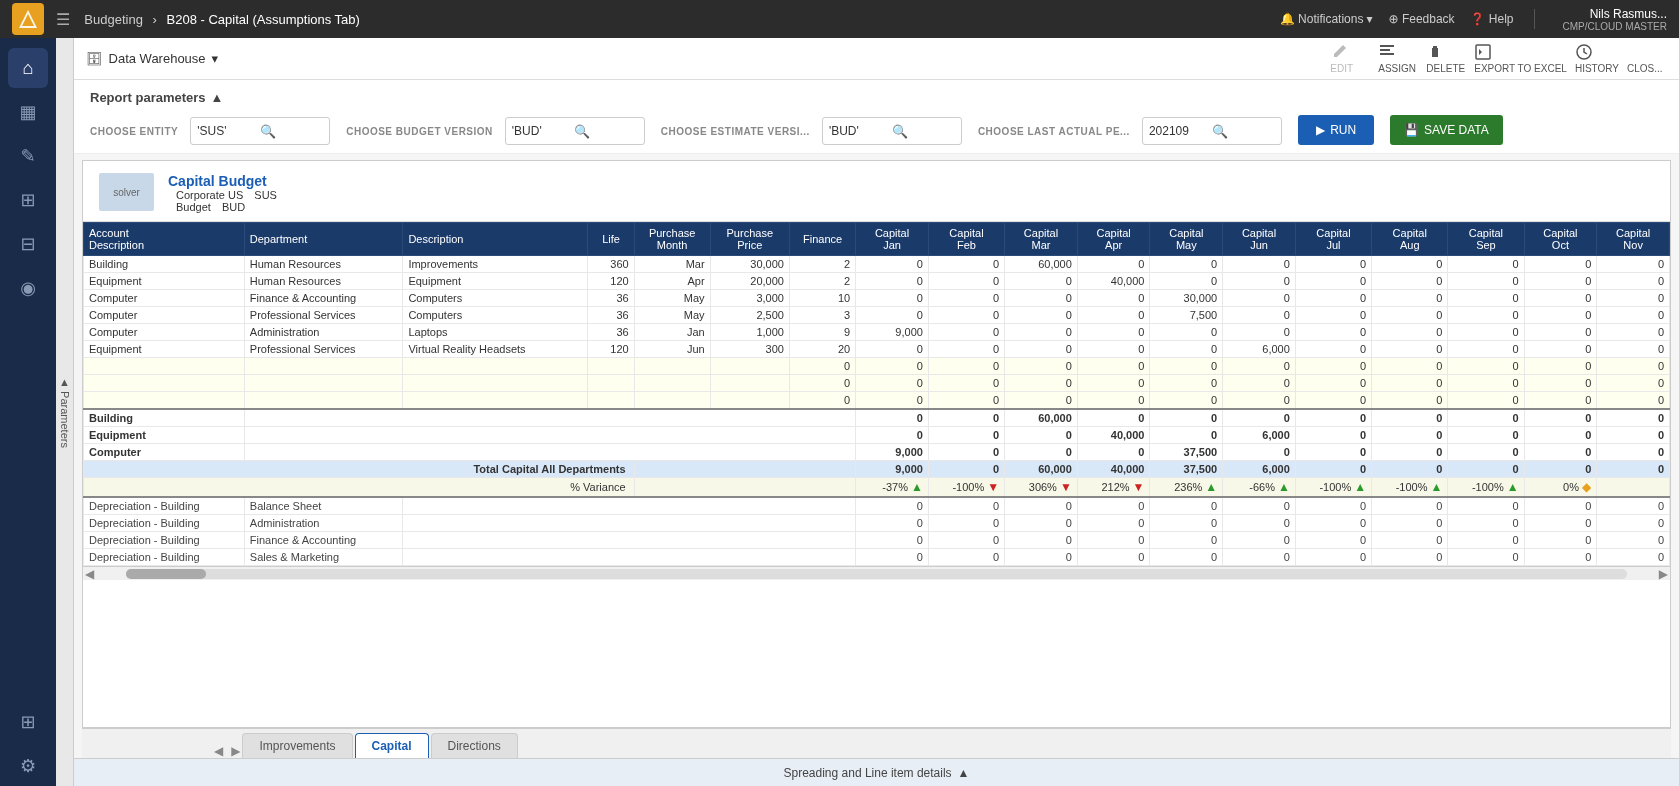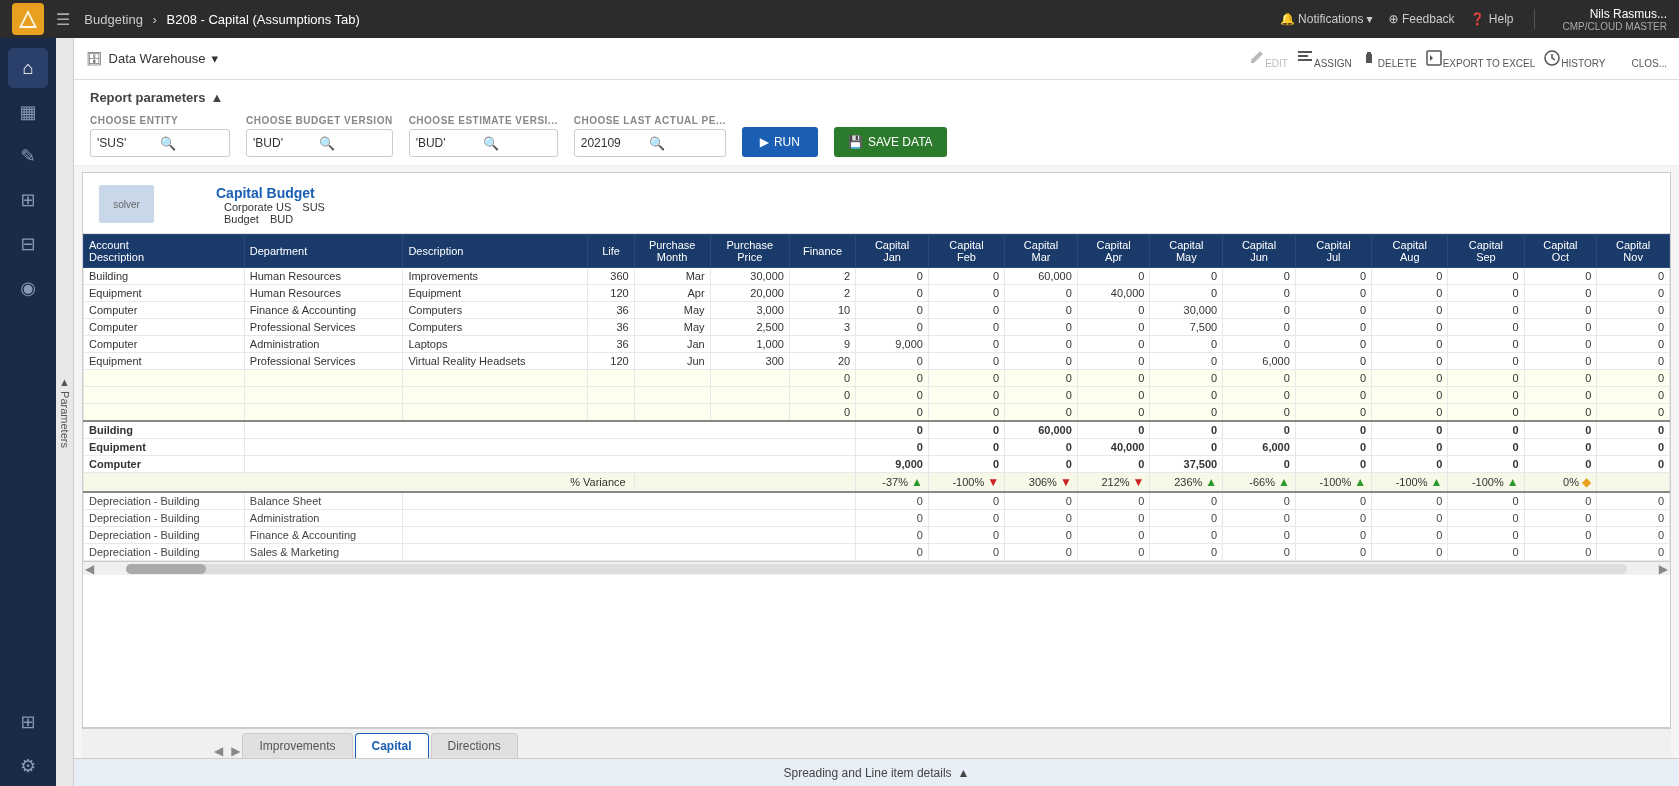--- a/index.html
+++ b/index.html
@@ -83,21 +83,21 @@
       height: 42px;
       background: #fff;
       border-bottom: 1px solid #ddd;
       display: flex;
       align-items: center;
       padding: 0 12px;
       gap: 8px;
     }
     .toolbar-spacer { flex: 1; }
     .toolbar-btn {
-      display: flex; flex-direction: row; align-items: flex-end;
+      display: flex; flex-direction: column; align-items: flex-start;
       font-size: 10px; color: #555; cursor: pointer; min-width: 40px;
     }
     .toolbar-btn svg { width: 18px; height: 18px; margin-bottom: 2px; }
     .toolbar-btn.disabled { color: #bbb; cursor: default; }
 
     
     .dw-label {
       display: flex; align-items: center; gap: 6px;
       font-size: 13px; color: #333; font-weight: 500; cursor: pointer;
     }
@@ -105,21 +105,21 @@
     
     #report-params {
       padding: 10px 16px 8px;
       border-bottom: 1px solid #eee;
     }
     .params-title {
       font-size: 13px; color: #444; font-weight: bold; margin-bottom: 10px;
       display: flex; align-items: center; gap: 5px; cursor: pointer;
     }
     .params-row { display: flex; align-items: flex-end; gap: 16px; flex-wrap: wrap; }
-    .param-group { display: flex; flex-direction: column; gap: 3px; }
+    .param-group { display: flex; flex-direction: row; gap: 12px; align-items: center; }
     .param-label { font-size: 10px; color: #888; font-weight: bold; text-transform: uppercase; letter-spacing: 0.5px; }
     .param-input {
       display: flex; align-items: center;
       border: 1px solid #ccc; border-radius: 3px;
       background: #fff; padding: 4px 6px;
       font-size: 12px; color: #333;
       min-width: 140px; height: 28px;
     }
     .param-input span { flex: 1; }
     .param-input .search-ico { color: #666; cursor: pointer; font-size: 13px; }
@@ -152,21 +152,20 @@
       display: flex;
       flex-direction: column;
     }
 
     .sheet-header-area {
       display: flex;
       align-items: flex-start;
       padding: 12px 16px 8px;
       border-bottom: 1px solid #ddd;
       background: #fff;
-      gap: 48px;
     }
     .sheet-logo-img {
       width: 55px; height: 38px;
       background: #c8d8e8;
       display: flex; align-items: center; justify-content: center;
       font-size: 10px; color: #666; border-radius: 2px;
     }
     .sheet-title-block { margin-left: 14px; }
     .sheet-title { font-size: 14px; color: #1a5fb4; font-weight: bold; }
     .sheet-sub { font-size: 11px; color: #555; }
@@ -672,20 +671,35 @@
                 <td class="num">0</td>
                 <td class="num">37,500</td>
                 <td class="num">0</td>
                 <td class="num">0</td>
                 <td class="num">0</td>
                 <td class="num">0</td>
                 <td class="num">0</td>
                 <td class="num">0</td>
               </tr>
 
+              <tr class="total-row">
+                <td colspan="4" style="text-align:right; padding-right:8px;">Total Capital All Departments</td>
+                <td colspan="3"></td>
+                <td class="num">9,000</td>
+                <td class="num">0</td>
+                <td class="num">60,000</td>
+                <td class="num">40,000</td>
+                <td class="num">37,500</td>
+                <td class="num">6,000</td>
+                <td class="num">0</td>
+                <td class="num">0</td>
+                <td class="num">0</td>
+                <td class="num">0</td>
+                <td class="num">0</td>
+              </tr>
 
 
               <tr class="variance-row">
                 <td colspan="4" style="text-align:right; padding-right:8px;">% Variance</td>
                 <td colspan="3"></td>
                 <td class="num">
                     <span class="variance-cell">-37%<span class="arrow-up">▲</span></span>
                   </td>
                 <td class="num">
                     <span class="variance-cell">-100%<span class="arrow-down">▼</span></span>

